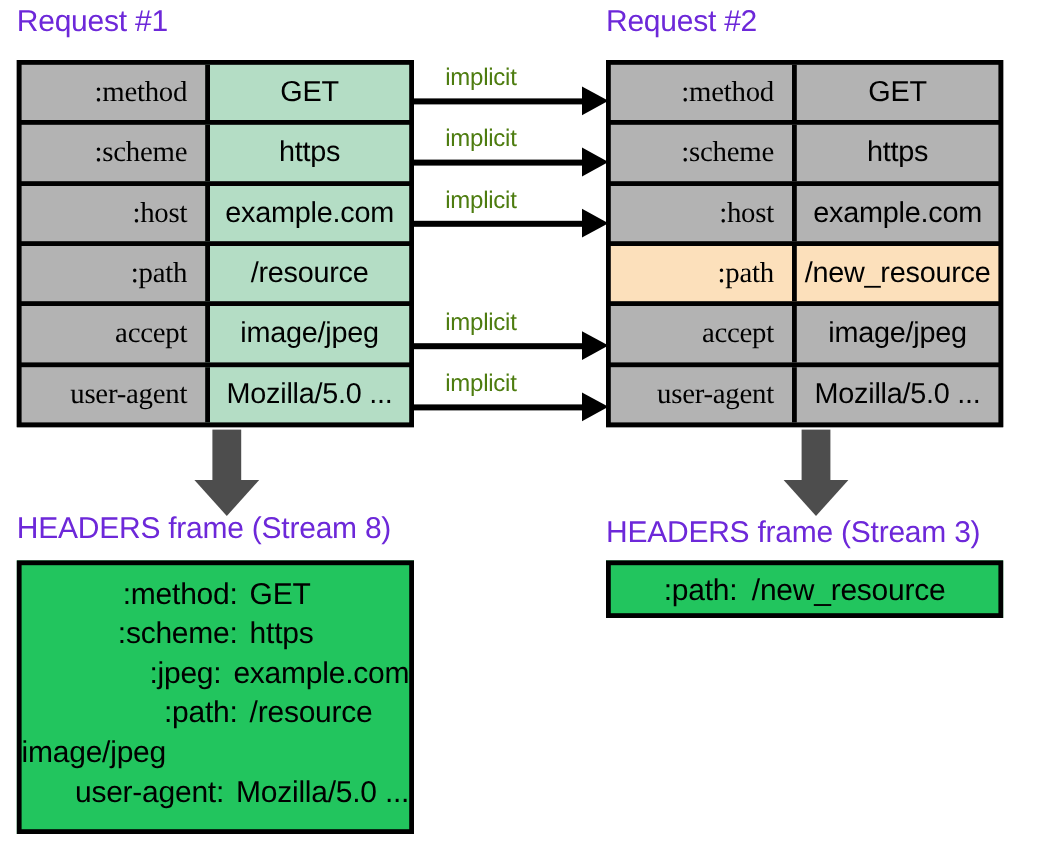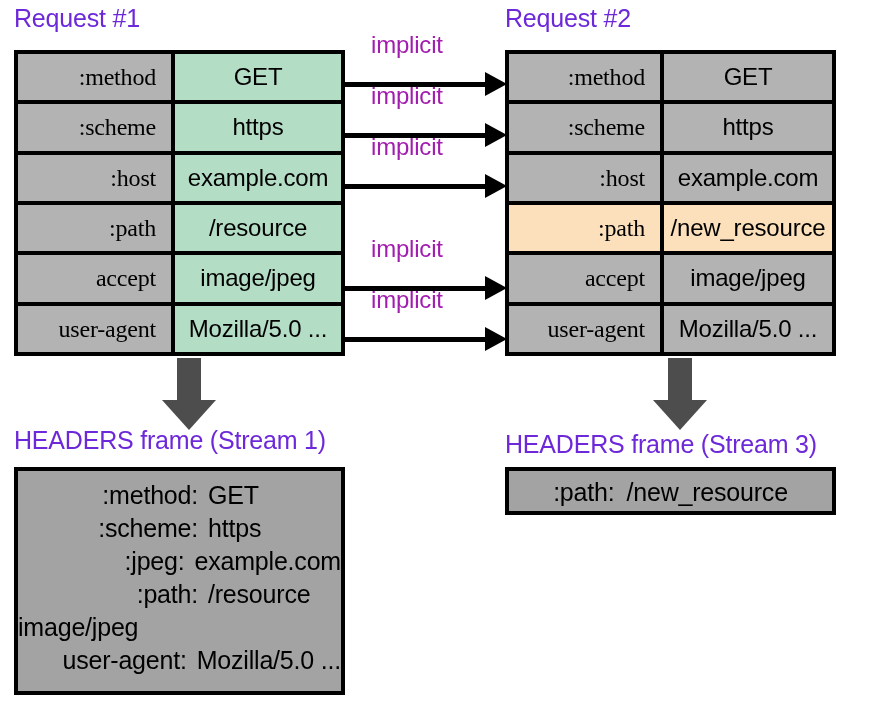--- a/index.html
+++ b/index.html
@@ -101,26 +101,26 @@
     top: -10px;
     width: 0;
     height: 0;
     border-top: 12px solid transparent;
     border-bottom: 12px solid transparent;
     border-left: 22px solid #000;
   }
   .arrow-label {
     position: absolute;
     left: 26px;
-    bottom: 25px;
-    font-size: 24px;
+    bottom: 7px;
+    font-size: 20px;
     line-height: 1;
     letter-spacing: -0.2px;
     white-space: nowrap;
-    color: #a21caf;
+    color: #4d7c0f;
   }
 
   
   .down-arrow {
     position: absolute;
     width: 54px;
     height: 72px;
   }
   .down-arrow .shaft {
     position: absolute;
@@ -137,21 +137,21 @@
     width: 0;
     height: 0;
     border-left: 27px solid transparent;
     border-right: 27px solid transparent;
     border-top: 30px solid #4d4d4d;
   }
 
   
   .frame-box {
     position: absolute;
-    background: #a3a3a3;
+    background: #22c55e;
     border: 4px solid #000;
     box-sizing: border-box;
   }
   .frame-lines {
     position: absolute;
     left: 0;
     top: 8px;
     width: 100%;
   }
   .frame-line {
@@ -273,21 +273,21 @@
 <div class="down-arrow" style="left:162px; top:358px;">
   <div class="shaft"></div>
   <div class="head"></div>
 </div>
 
 <div class="down-arrow" style="left:653px; top:358px;">
   <div class="shaft"></div>
   <div class="head"></div>
 </div>
 
-<div class="caption" style="left:14px; top:428px;">HEADERS frame (Stream 1)</div>
+<div class="caption" style="left:14px; top:428px;">HEADERS frame (Stream 8)</div>
 
 <div class="frame-box" id="frame-stream1">
   <div class="frame-lines">
     <div class="frame-line">
       <span class="fname">:method:</span>
       <span class="fval">GET</span>
     </div>
     <div class="frame-line">
       <span class="fname">:scheme:</span>
       <span class="fval">https</span>

